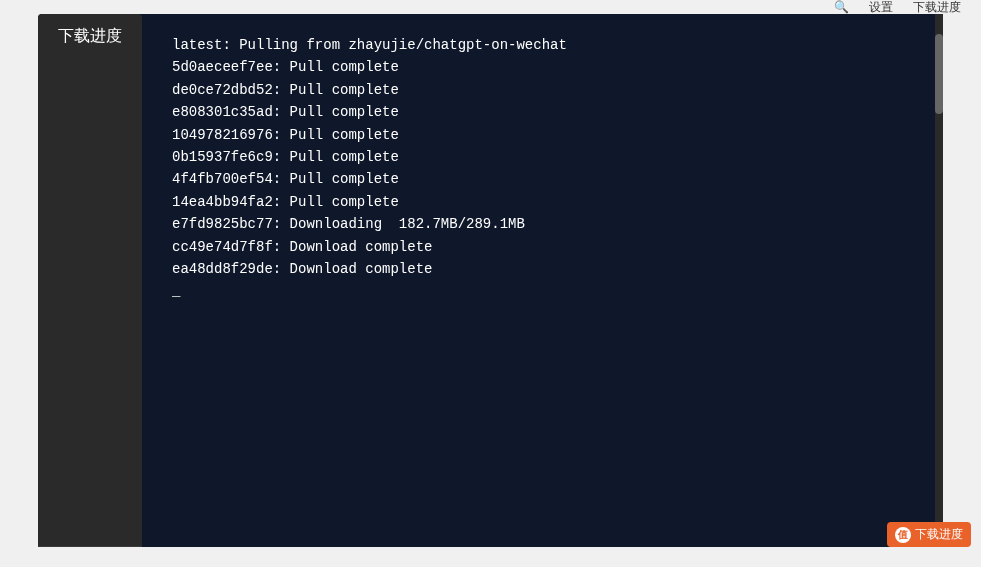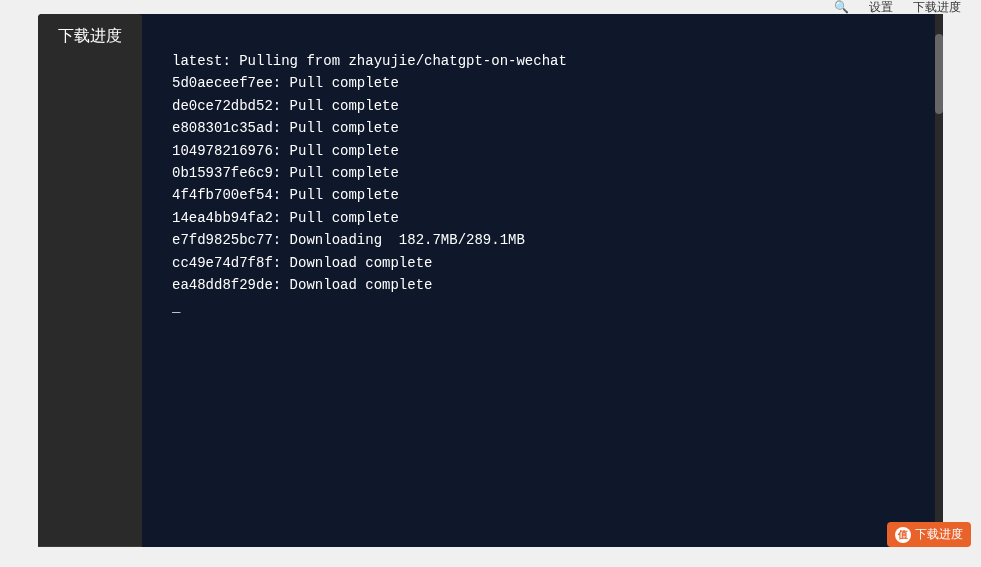--- a/index.html
+++ b/index.html
@@ -64,21 +64,21 @@
     }
 
     .modal-title {
       color: #ffffff;
       font-size: 16px;
       font-family: Arial, "Microsoft YaHei", sans-serif;
     }
 
     .modal-body {
       flex: 1;
-      padding: 36px 30px;
+      padding: 20px 30px;
       overflow-y: auto;
       position: relative;
     }
 
     .modal-body::-webkit-scrollbar {
       width: 8px;
     }
 
     .modal-body::-webkit-scrollbar-track {
       background: #1a1a1a;

